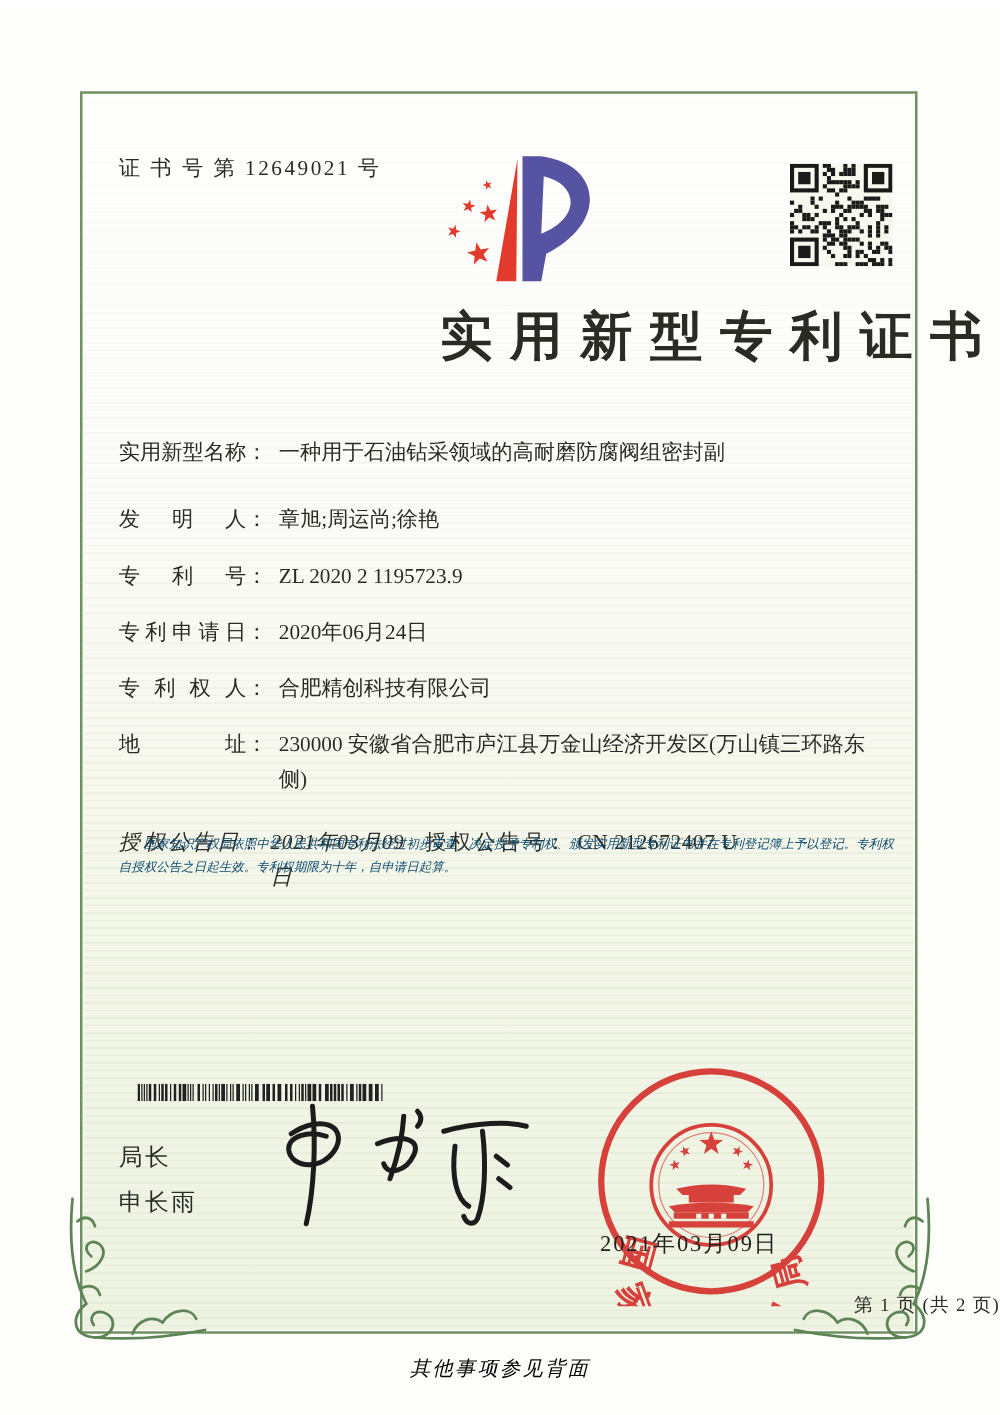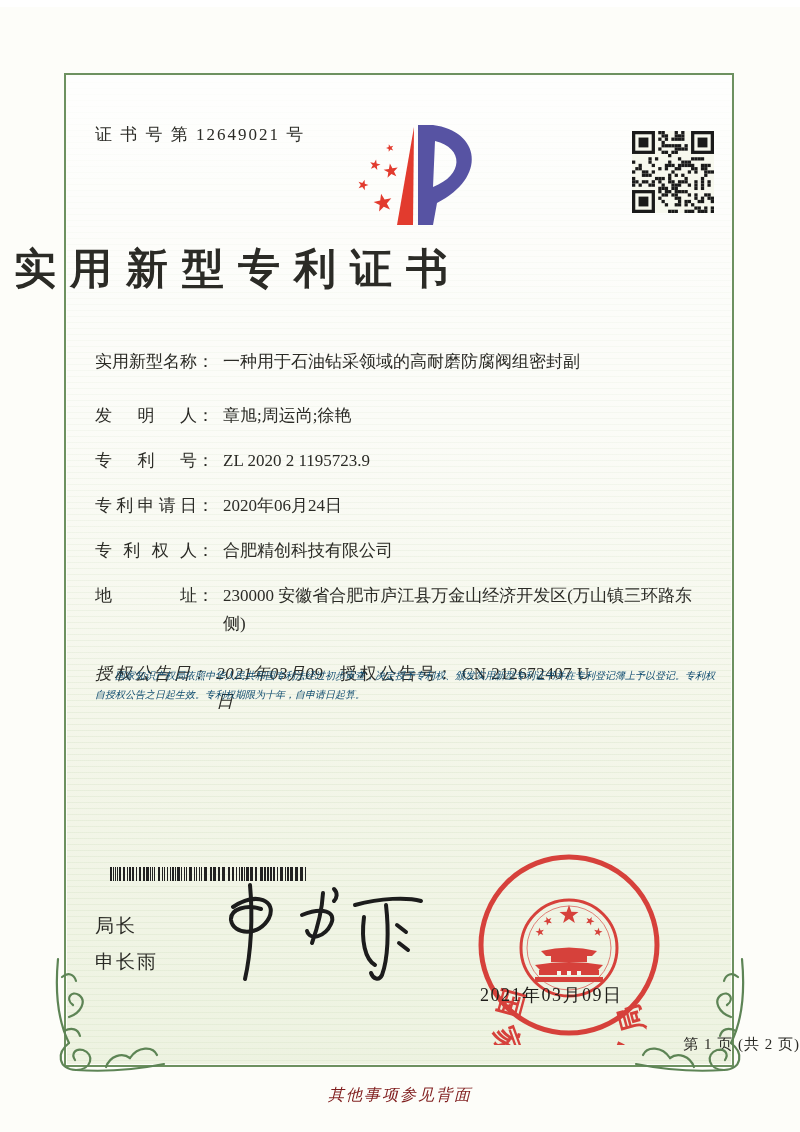--- a/index.html
+++ b/index.html
@@ -19,21 +19,21 @@
     position:absolute;left:67px;top:69px;width:664px;height:988px;
     background:
       linear-gradient(180deg, rgba(255,255,255,.9) 0%, rgba(255,255,255,.55) 35%, rgba(235,241,221,.25) 65%, rgba(226,236,209,.45) 100%),
       repeating-linear-gradient(180deg, rgba(150,185,130,.16) 0 1px, rgba(0,0,0,0) 1px 6px),
       #f7f8ee;
   }
   .cert-no{position:absolute;left:95px;top:116px;font-size:17px;letter-spacing:2px;}
   .logo{position:absolute;left:338px;top:108px;width:150px;height:124px;}
   .qr{position:absolute;left:632px;top:124px;width:82px;height:82px;}
   .title{
-    position:absolute;left:0;right:0;top:234px;margin:0;text-align:left;
+    position:absolute;left:0;right:0;top:234px;margin:0;text-align:right;
     font-size:42px;font-weight:bold;letter-spacing:14px;padding-left:14px;
   }
   .fields{position:absolute;left:95px;top:341px;width:620px;font-size:17px;line-height:28px;}
   .f-row{display:flex;margin-bottom:17px;}
   .f-row.gap-lg{margin-bottom:26px;}
   .f-label{display:inline-block;width:102px;text-align:justify;text-align-last:justify;flex:0 0 102px;}
   .f-colon{flex:0 0 auto;}
   .f-value{flex:1;padding-left:9px;max-width:470px;}
   .grant-row{display:flex;margin-top:22px;}
   .grant-left{width:245px;display:flex;font-style:italic;}
@@ -50,21 +50,21 @@
   .signer-name{position:absolute;left:95px;top:942px;font-size:19px;letter-spacing:2px;font-family:"Liberation Sans","DejaVu Sans",sans-serif;}
   .signature{position:absolute;left:205px;top:866px;width:230px;height:114px;}
   .seal{position:absolute;left:469px;top:838px;width:200px;height:200px;opacity:.93;}
   .seal-date{position:absolute;left:480px;top:976px;font-size:18px;letter-spacing:1.5px;color:#1e1e1a;z-index:5;}
   .page-num{position:absolute;left:0;right:0;top:1028px;text-align:right;font-size:15px;letter-spacing:1px;}
   .flourish{position:absolute;width:142px;height:118px;}
   .flourish.left{left:46px;top:950px;}
   .flourish.right{left:612px;top:950px;transform:scaleX(-1);}
   .back-note{
     position:absolute;left:0;right:0;top:1078px;text-align:center;
-    font-size:16px;font-style:italic;color:#7f1d1d;letter-spacing:2px;
+    font-size:16px;font-style:italic;color:#000000;letter-spacing:2px;
   }
 </style>
 </head>
 <body>
 
 <div class="page">
 
   <div class="frame">
     <div class="inner-line"></div>
   </div>

